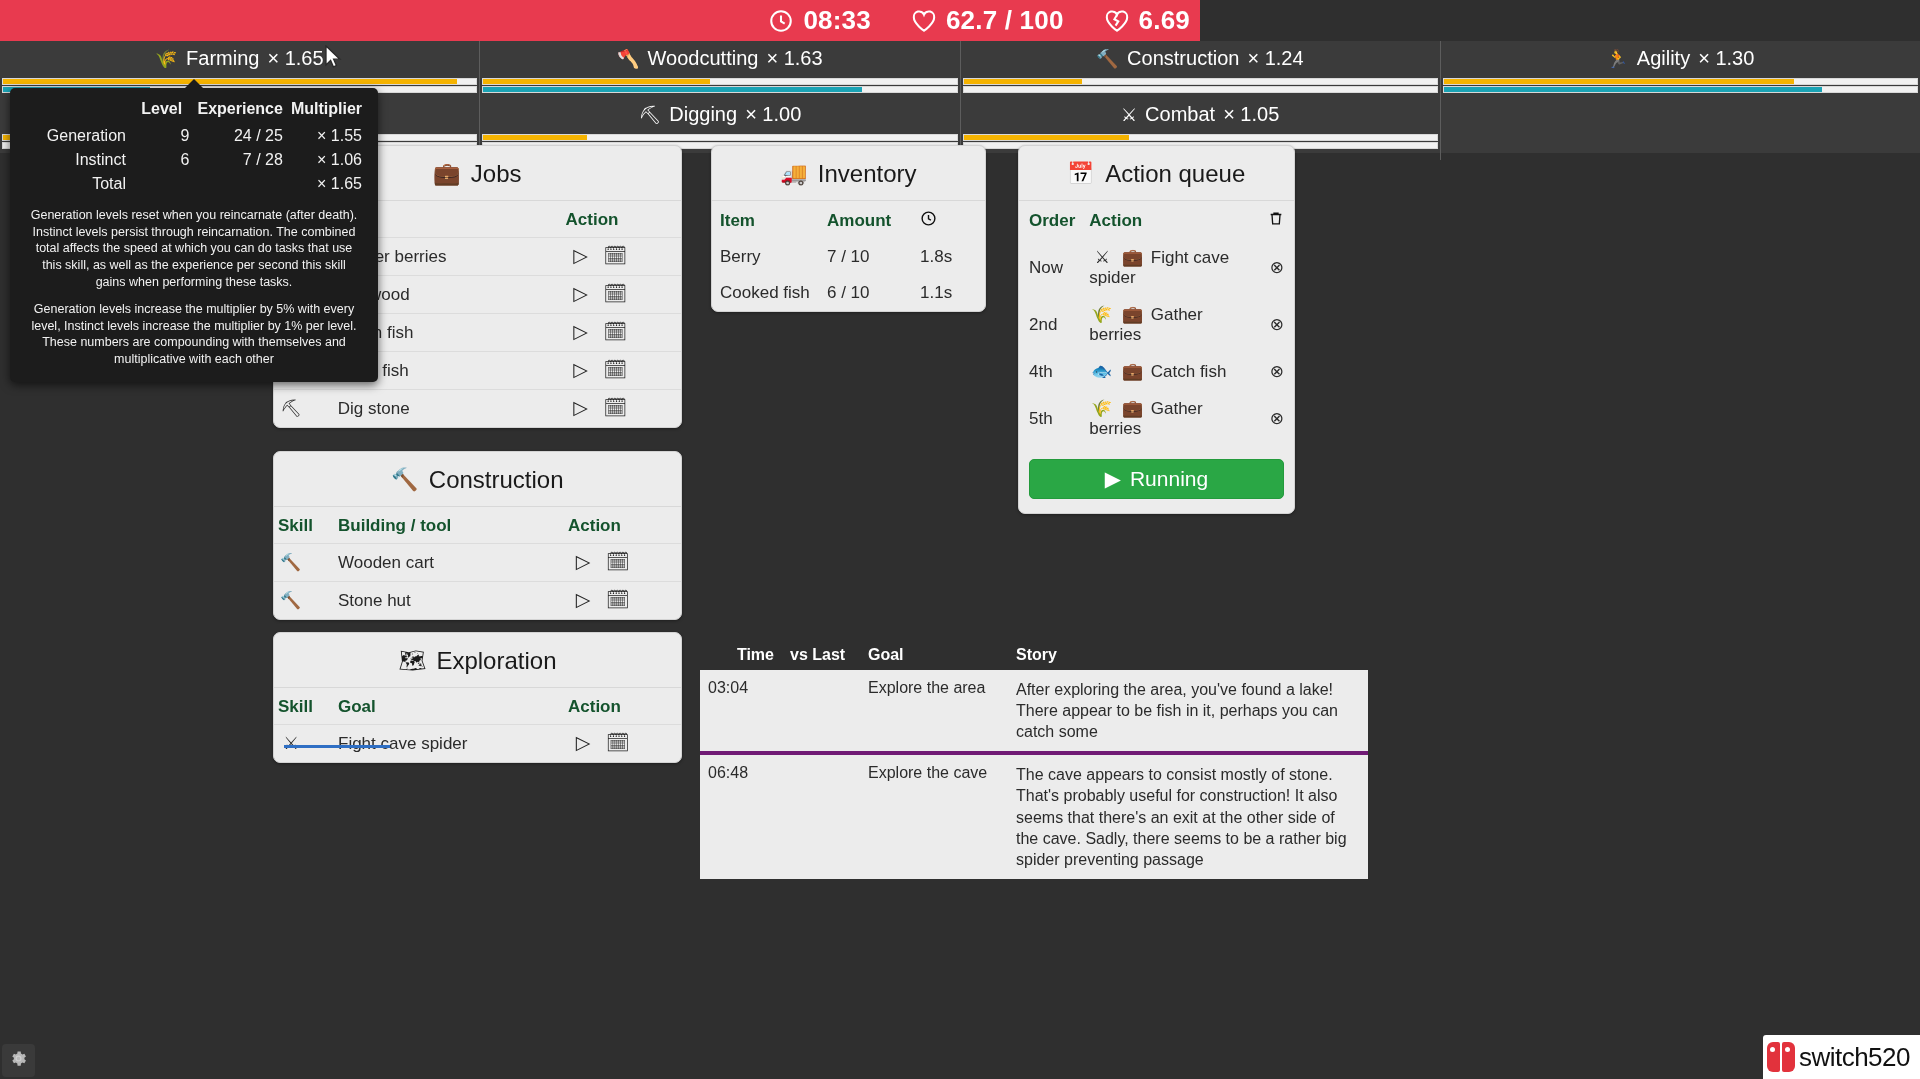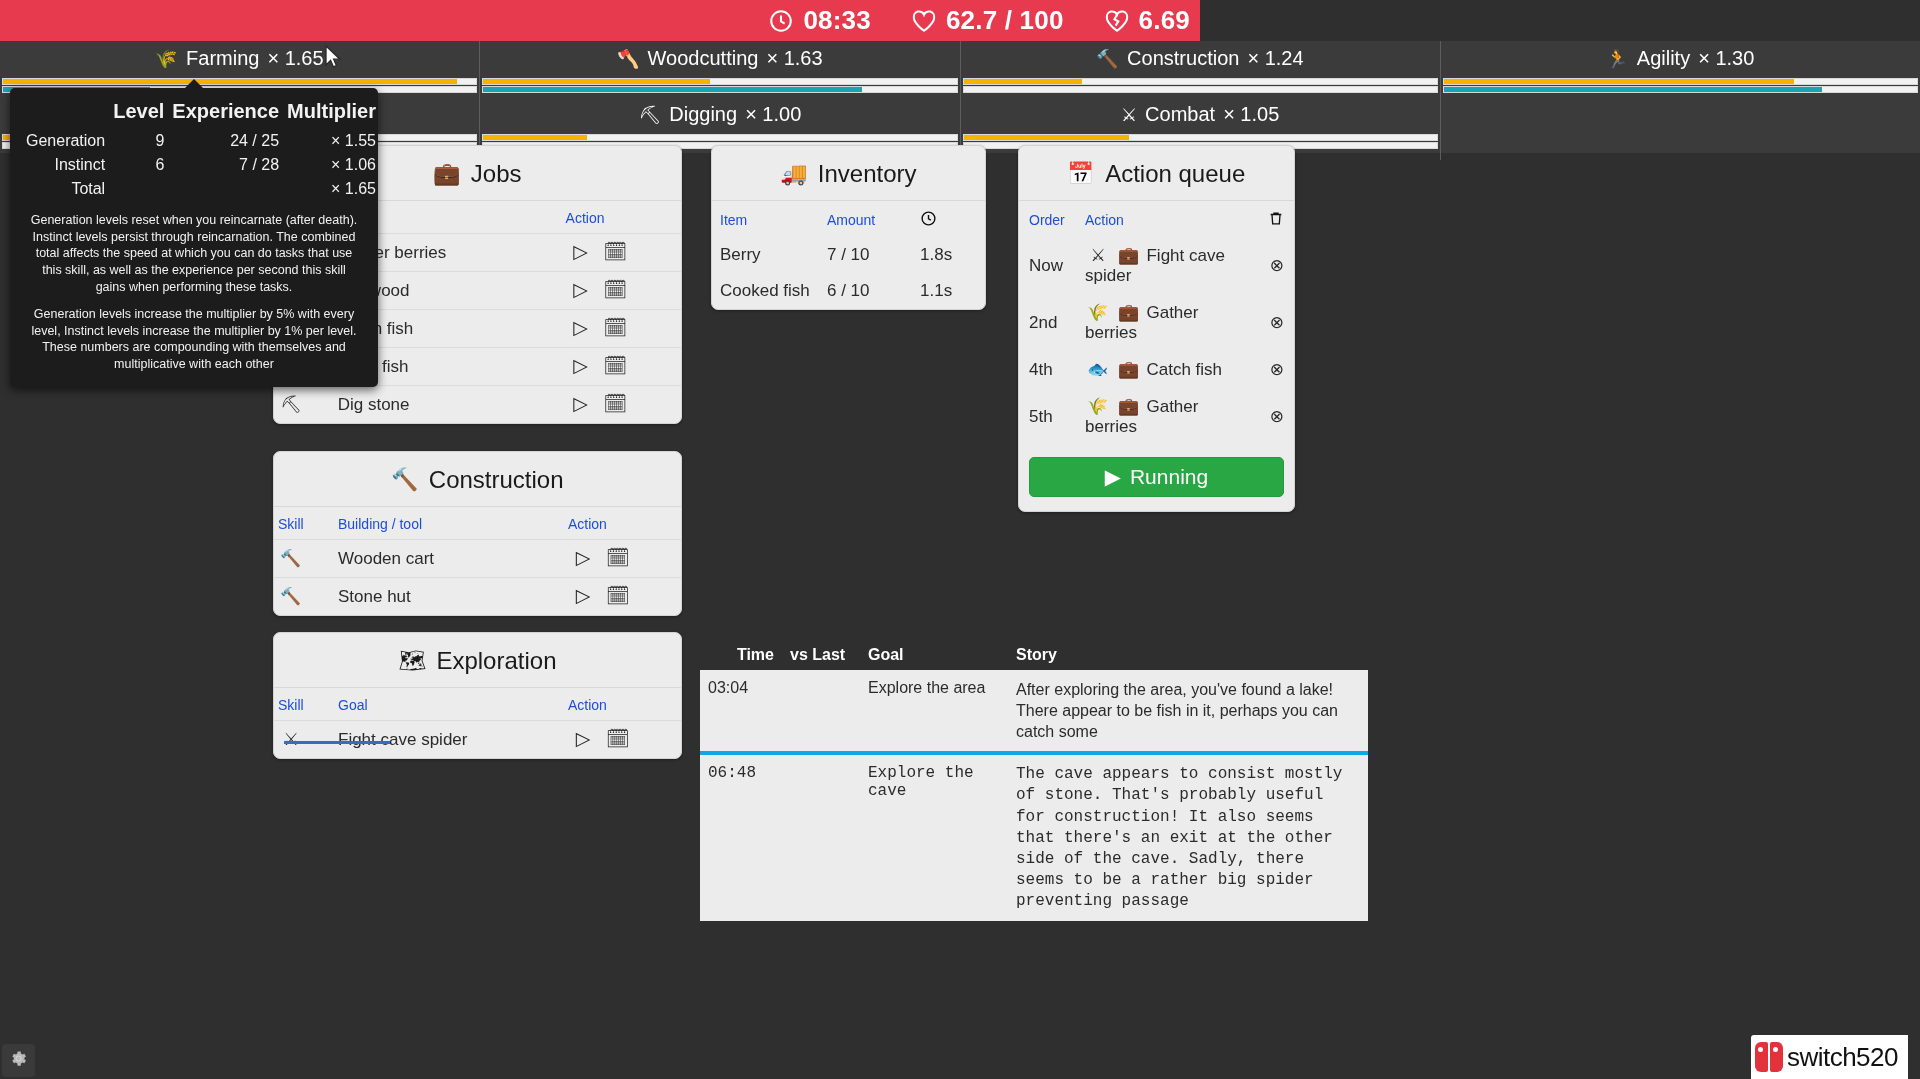--- a/index.html
+++ b/index.html
@@ -73,21 +73,21 @@
   .card > h2 {
     font-size: 24px; font-weight: 400; color: #1a1a1a;
     text-align: center; padding: 14px 0 12px;
     display: flex; align-items: center; justify-content: center; gap: 10px;
     border-bottom: 1px solid #d8d8d8;
   }
   .card > h2 .emo { font-size: 22px; }
 
   table.grid { width: 100%; border-collapse: collapse; }
   table.grid th {
-    font-size: 14px; font-weight: 400; color: #1d4ed8; text-align: left;
+    font-size: 17px; font-weight: 700; color: #14532d; text-align: left;
     padding: 9px 4px 7px;
   }
   table.grid td {
     font-size: 17px; color: #2b2b2b; padding: 8px 4px;
     border-top: 1px solid #dcdcdc; vertical-align: middle;
   }
   table.grid tr.norule td { border-top: none; }
   .actcell { text-align: left; white-space: nowrap; }
   .iconbtn {
     display: inline-block; width: 30px; text-align: center;
@@ -130,21 +130,21 @@
   #story {
     position: absolute; left: 700px; top: 640px; width: 668px;
   }
   #story table { width: 100%; border-collapse: collapse; }
   #story th {
     color: #fff; font-size: 16px; font-weight: 700; padding: 6px 8px;
     text-align: left; background: #2f2f2f;
   }
   #story th.rt { text-align: right; }
   #story tbody tr { background: #ececec; }
-  #story tbody tr + tr td { border-top: 4px solid #0ea5e9; font-family: Liberation Mono, monospace; }
+  #story tbody tr + tr td { border-top: 4px solid #701a75; }
   #story td {
     font-size: 16px; color: #2b2b2b; padding: 9px 8px; vertical-align: top;
   }
   #story td.time { text-align: left; width: 82px; white-space: nowrap; }
   #story td.vs   { width: 78px; }
   #story td.goal { width: 148px; }
   #story td.text { line-height: 1.32; }
 
   
   #tooltip {
@@ -153,40 +153,40 @@
     padding: 10px 12px 14px; z-index: 40;
     box-shadow: 0 3px 10px rgba(0,0,0,.6);
   }
   #tooltip::before {
     content: ""; position: absolute; top: -9px; left: 50%;
     margin-left: -9px; border-left: 9px solid transparent;
     border-right: 9px solid transparent; border-bottom: 9px solid #1c1c1c;
   }
   #tooltip table { width: 100%; border-collapse: collapse; }
   #tooltip th {
-    font-size: 20px; font-weight: 700; padding: 2px 4px 6px;
+    font-size: 16px; font-weight: 700; padding: 2px 4px 6px;
   }
   #tooltip td { font-size: 16px; text-align: right; padding: 3px 4px; }
   #tooltip td.lab { text-align: right; }
   #tooltip p {
     font-size: 12.5px; line-height: 1.33; text-align: center;
     margin-top: 11px; padding: 0 6px;
   }
 
   
   #gear {
     position: absolute; left: 2px; bottom: 2px;
     width: 33px; height: 33px; background: #3a3a3a;
     border-radius: 4px; display: flex; align-items: center;
     justify-content: center; color: #cfcfcf; font-size: 19px; cursor: pointer;
   }
 
   
   #watermark {
-    position: absolute; right: 12px; bottom: 0; height: 44px;
+    position: absolute; right: 0; bottom: 0; height: 44px;
     background: #ffffff; display: flex; align-items: center;
     padding: 0 10px 0 4px; gap: 4px; border-radius: 3px 0 0 0;
   }
   #watermark .jc {
     display: flex; gap: 2px;
   }
   #watermark .jc span {
     display: block; width: 13px; height: 30px; background: #e2323c;
     border-radius: 6px 2px 2px 6px; position: relative;
   }

